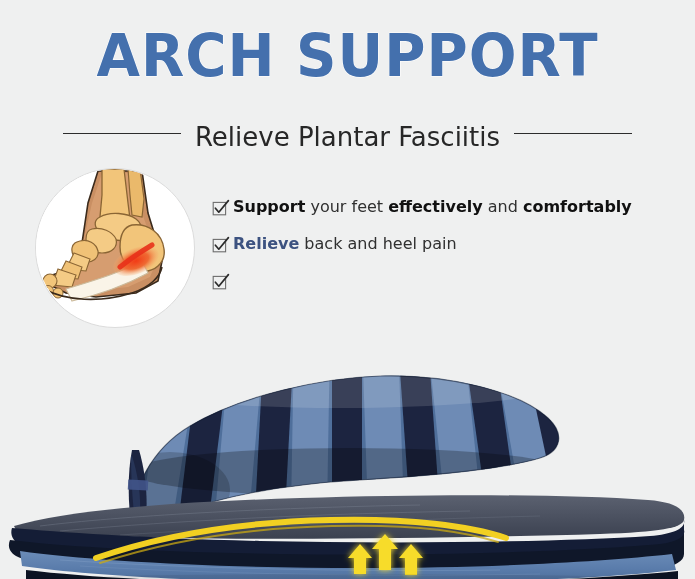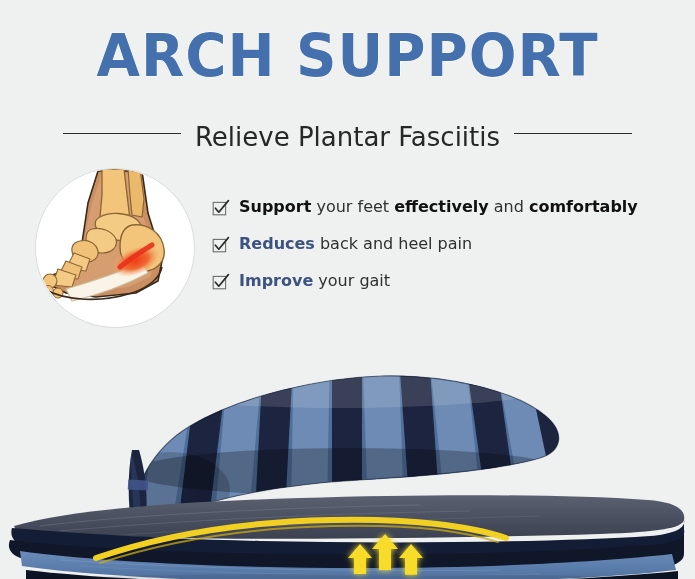--- a/index.html
+++ b/index.html
@@ -85,21 +85,21 @@
   
   .bullets {
     position: absolute;
     left: 212px;
     top: 197px;
     width: 470px;
   }
   .bullet {
     display: flex;
     align-items: flex-start;
-    gap: 9px;
+    gap: 3px;
     margin-bottom: 17px;
   }
   .checkbox-icon {
     flex: 0 0 auto;
     width: 18px;
     height: 18px;
     margin-top: 2px;
     position: relative;
   }
   .checkbox-icon svg { display: block; }
@@ -198,31 +198,30 @@
       <span class="bullet-text"><span class="b-strong-dark">Support</span><span class="b-reg"> your feet </span><span class="b-strong-dark">effectively</span><span class="b-reg"> and </span><span class="b-strong-dark">comfortably</span></span>
     </div>
 
     <div class="bullet">
       <span class="checkbox-icon">
         <svg width="18" height="18" viewBox="0 0 18 18" xmlns="http://www.w3.org/2000/svg">
           <rect x="1.2" y="3.4" width="12.4" height="12.4" fill="none" stroke="#6d6d6d" stroke-width="1.1"></rect>
           <path d="M3.4 9.2 L6.8 13.2 L16.4 1.6" fill="none" stroke="#2b2b2b" stroke-width="1.7" stroke-linecap="round" stroke-linejoin="round"></path>
         </svg>
       </span>
-      <span class="bullet-text"><span class="b-strong-blue">Reduces</span><span class="b-reg"> back and heel pain</span></span>
+      <span class="bullet-text"><span class="b-strong-blue">Relieve</span><span class="b-reg"> back and heel pain</span></span>
     </div>
 
     <div class="bullet">
       <span class="checkbox-icon">
         <svg width="18" height="18" viewBox="0 0 18 18" xmlns="http://www.w3.org/2000/svg">
           <rect x="1.2" y="3.4" width="12.4" height="12.4" fill="none" stroke="#6d6d6d" stroke-width="1.1"></rect>
           <path d="M3.4 9.2 L6.8 13.2 L16.4 1.6" fill="none" stroke="#2b2b2b" stroke-width="1.7" stroke-linecap="round" stroke-linejoin="round"></path>
         </svg>
       </span>
-      <span class="bullet-text"><span class="b-strong-blue">Improve</span><span class="b-reg"> your gait</span></span>
     </div>
 
   </div>
 
   <div class="sandal">
     <svg width="695" height="249" viewBox="0 0 695 249" xmlns="http://www.w3.org/2000/svg">
       <defs>
         <clipPath id="strapClip">
           <path d="M131 190 C133 160 150 120 190 96 C240 66 320 48 380 46 C450 44 520 62 548 88 C566 105 560 122 540 128 C500 140 430 146 360 150 C290 154 210 166 166 190 C150 198 132 200 131 190 Z"></path>
         </clipPath>

